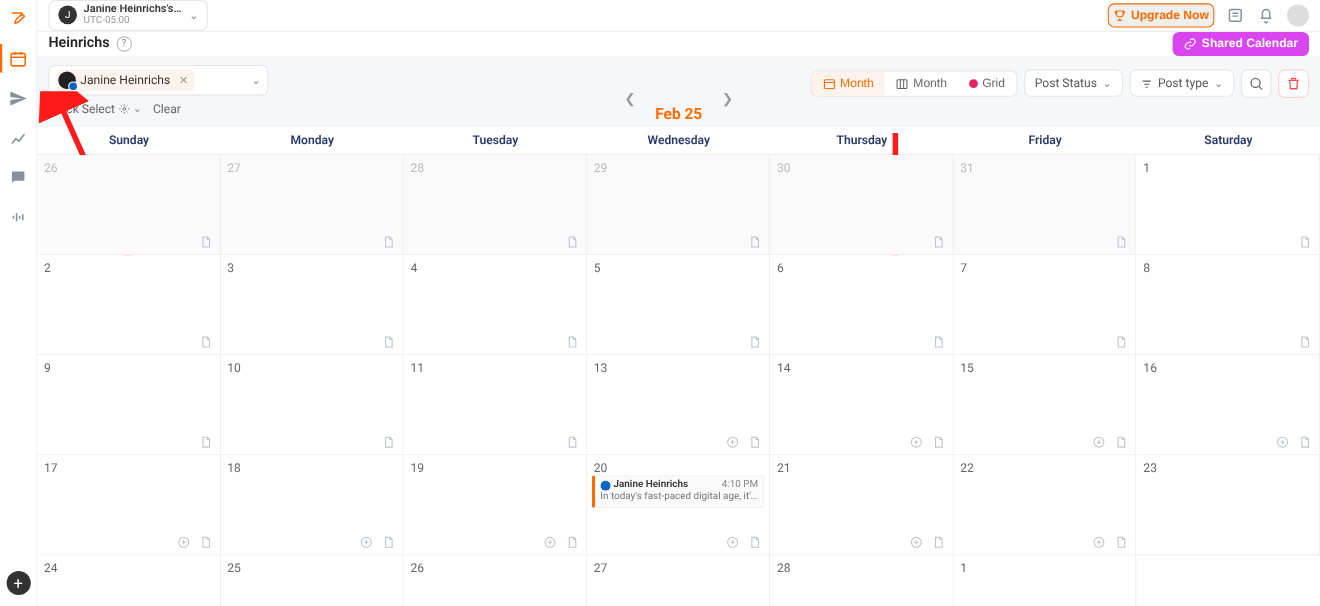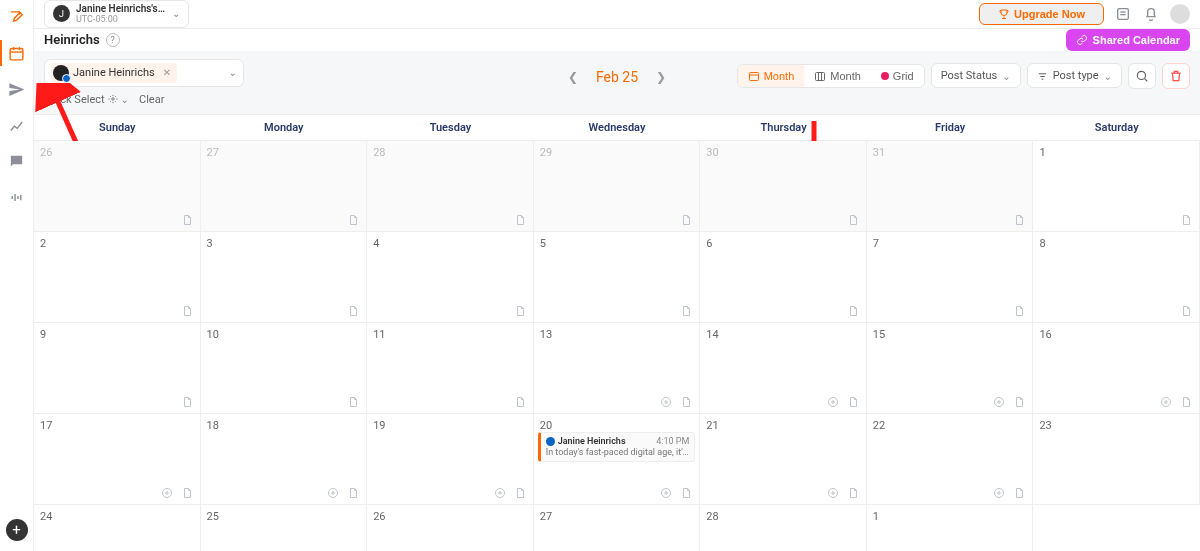--- a/index.html
+++ b/index.html
@@ -17,21 +17,21 @@
   .main { flex: 1; display: flex; flex-direction: column; }
 
   
   .topbar { height: 34px; display: flex; align-items: center; padding: 0 10px; border-bottom: 1px solid #eee; gap: 10px; }
   .workspace { display:flex; align-items:center; gap:6px; border:1px solid #e6e6e6; border-radius:6px; padding:3px 8px; cursor:pointer; }
   .ws-avatar { width:17px; height:17px; border-radius:50%; background:#333; color:#fff; font-size:9px; display:flex; align-items:center; justify-content:center; }
   .ws-meta { display:flex; flex-direction:column; line-height:1.05; }
   .ws-name { font-size:10px; font-weight:600; max-width: 90px; overflow:hidden; text-overflow:ellipsis; white-space:nowrap; }
   .ws-tz { font-size:9px; color:#999; }
   .topbar .spacer { flex:1; }
-  .upgrade { border:1px solid #ff6a00; color:#ff6a00; border-radius:6px; padding:4px 18px; font-size:11px; display:flex; align-items:center; gap:4px; cursor:pointer; font-weight:600; }
+  .upgrade { border:1px solid #ff6a00; color:#ff6a00; border-radius:6px; padding:4px 4px; font-size:11px; display:flex; align-items:center; gap:4px; cursor:pointer; font-weight:600; }
   .top-icon { width:18px; height:18px; display:flex; align-items:center; justify-content:center; color:#8a8f99; cursor:pointer; }
   .top-avatar { width:20px; height:20px; border-radius:50%; background:#ddd; cursor:pointer; }
 
   
   .page-head { height:32px; display:flex; align-items:center; padding:0 10px; gap:6px; }
   .page-title { font-size:13px; font-weight:600; color:#222; }
   .help-icon { width:14px; height:14px; border:1px solid #bbb; border-radius:50%; font-size:9px; display:flex; align-items:center; justify-content:center; color:#888; cursor:pointer; }
   .page-head .spacer { flex:1; }
   .shared-btn { background:#d946ef; color:#fff; border:none; border-radius:6px; padding:5px 10px; font-size:11px; display:flex; align-items:center; gap:5px; cursor:pointer; font-weight:600; }
 
@@ -42,21 +42,21 @@
   .chip-avatar { width:16px; height:16px; border-radius:50%; background:#222; position:relative; }
   .chip-badge { position:absolute; bottom:-2px; right:-2px; width:9px; height:9px; border-radius:50%; background:#0a66c2; border:1px solid #fff; }
   .chip-x { color:#999; font-size:10px; cursor:pointer; margin-left:4px; }
   .chev { color:#888; font-size:10px; }
 
   .quick-row { display:flex; gap:10px; margin-top:6px; font-size:11px; color:#666; }
   .quick-link { display:flex; align-items:center; gap:3px; cursor:pointer; }
 
   .date-nav { position:absolute; left:50%; top:18px; transform:translateX(-50%); display:flex; align-items:center; gap:18px; }
   .nav-arrow { color:#999; font-size:12px; cursor:pointer; }
-  .current-date { color:#ff6a00; font-weight:400; font-size:14px; }
+  .current-date { color:#ff6a00; font-weight:700; font-size:14px;margin-top:27px; }
 
   .right-controls { position:absolute; right:10px; top:12px; display:flex; align-items:center; gap:6px; }
   .seg { display:flex; border:1px solid #e6e6e6; border-radius:6px; overflow:hidden; background:#fff; }
   .seg-btn { padding:5px 10px; font-size:11px; color:#666; display:flex; align-items:center; gap:4px; cursor:pointer; border:none; background:transparent; }
   .seg-btn.active { background:#fff3eb; color:#ff6a00; }
   .dd { border:1px solid #e6e6e6; background:#fff; border-radius:6px; padding:5px 9px; font-size:11px; color:#555; display:flex; align-items:flex-end; gap:5px; cursor:pointer; }
   .icon-btn { border:1px solid #e6e6e6; background:#fff; border-radius:6px; width:28px; height:26px; display:flex; align-items:center; justify-content:center; cursor:pointer; color:#666; }
   .icon-btn.danger { border-color:#ffd2d2; color:#ff4d4f; }
 
   

